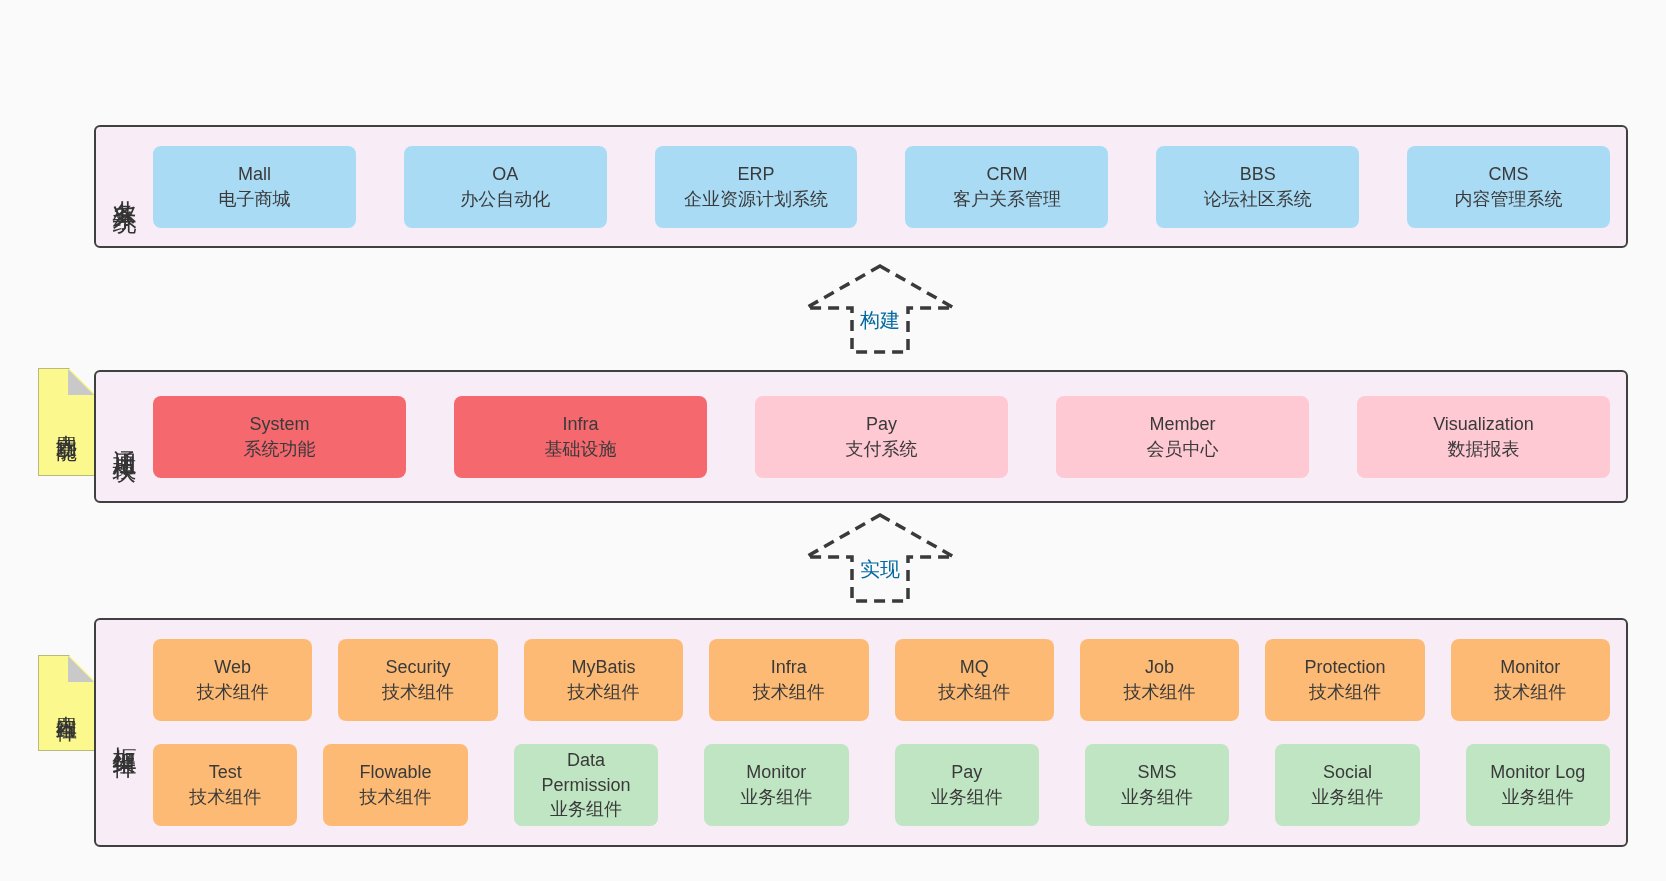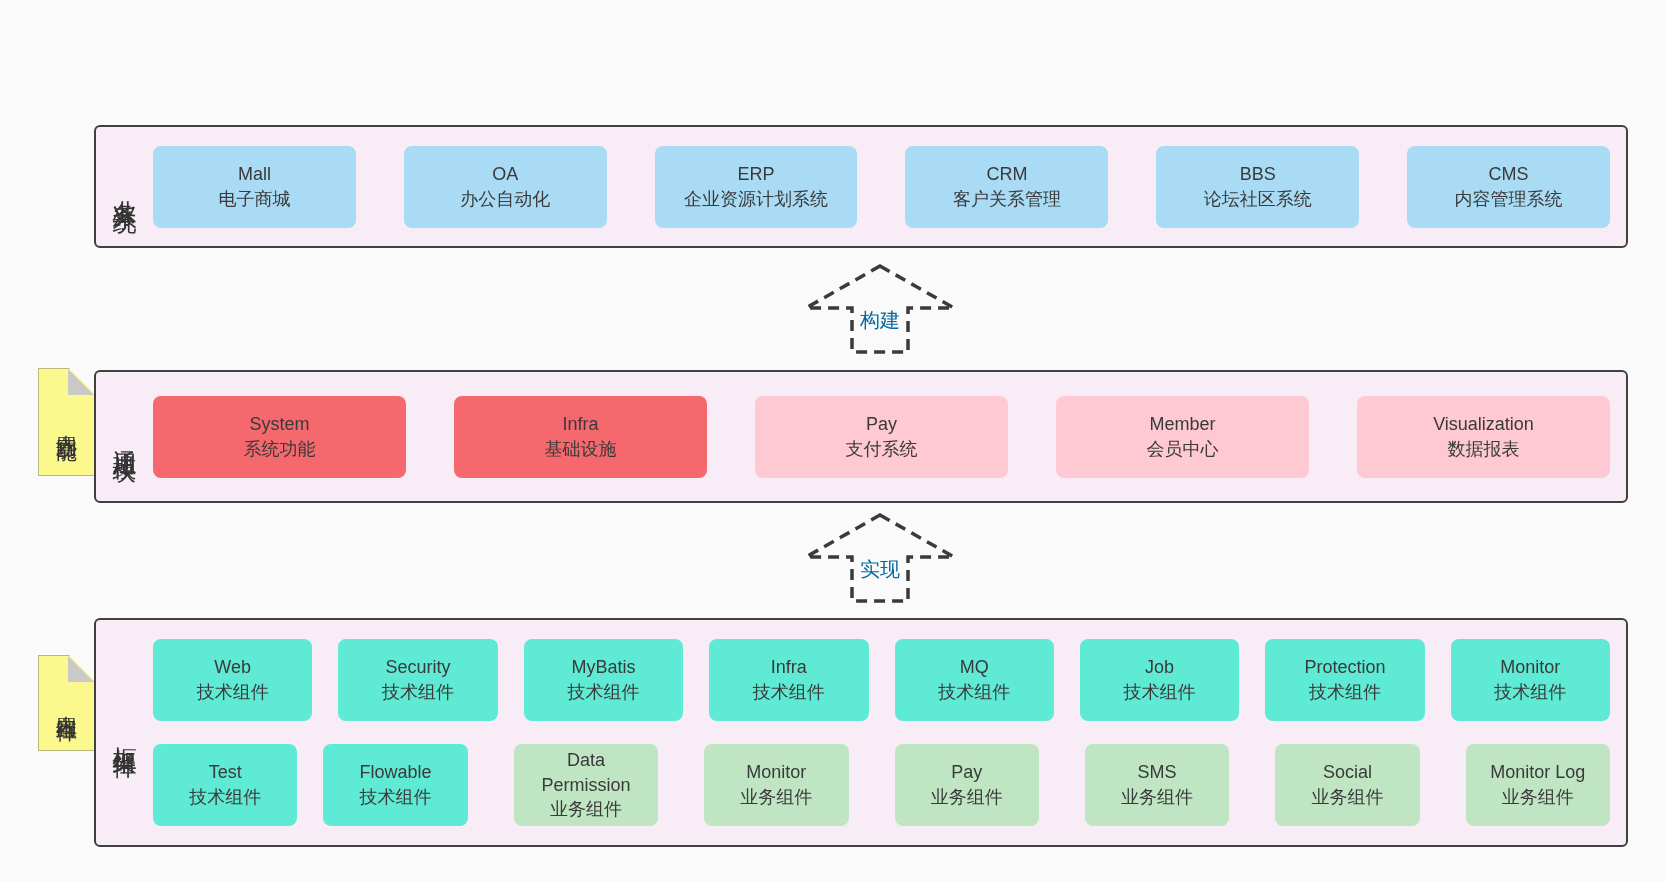--- a/index.html
+++ b/index.html
@@ -66,21 +66,21 @@
     justify-content: center;
     text-align: center;
     font-size: 18px;
     line-height: 1.38;
     padding: 2px 10px;
   }
   .box .bt, .box .bs { width: 100%; }
   .box-blue        { background: #a9dbf5; }
   .box-red         { background: #f4686e; }
   .box-pink        { background: #fec9d2; }
-  .box-green       { background: #5eead4; }
+  .box-green       { background: #fdba74; }
   .box-lightgreen  { background: #bfe5c2; margin-left: 20px; }
 
   
   .note {
     position: absolute;
     left: 38px;
     width: 57px;
     background: #fbf98d;
     border: 1px solid #b9b97c;
     clip-path: polygon(0 0, calc(100% - 26px) 0, 100% 26px, 100% 100%, 0 100%);

